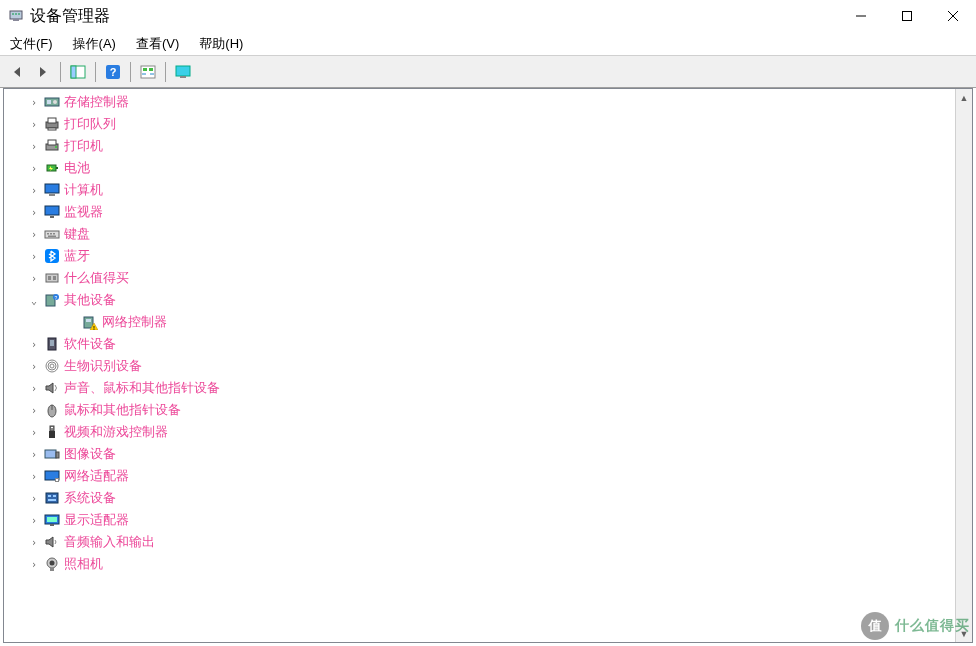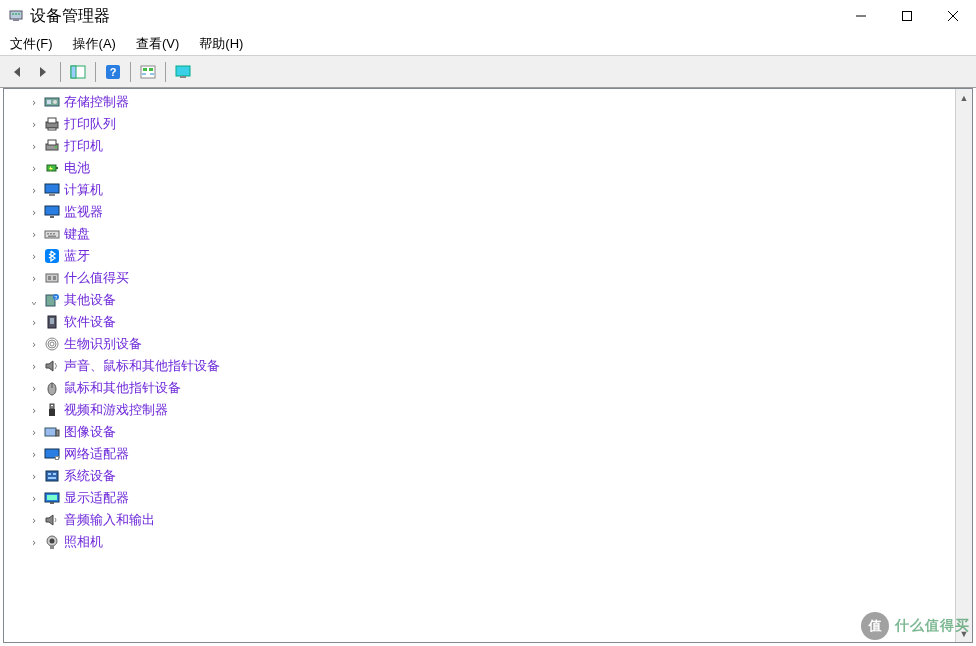--- a/index.html
+++ b/index.html
@@ -18,21 +18,21 @@
 .toolbar .tb-btn { width: 24px; height: 24px; display: flex; align-items: center; justify-content: center; cursor: default; border: 1px solid transparent; }
 .toolbar .sep { width: 1px; height: 20px; background: #a0a0a0; margin: 0 3px; }
 
 .content { position: absolute; top: 88px; left: 3px; right: 3px; bottom: 3px; border: 1px solid #828790; background: #fff; display: flex; }
 .tree { flex: 1; overflow-y: auto; padding: 2px 0; }
 .tree-row { display: flex; align-items: center; height: 22px; padding-left: 22px; cursor: default; white-space: nowrap; }
 .tree-row.child { padding-left: 60px; }
 .tree-row .expander { width: 16px; height: 16px; display: flex; align-items: center; justify-content: center; color: #666; font-size: 10px; margin-right: 2px; font-family: monospace; }
 .tree-row .expander.blank { visibility: hidden; }
 .tree-row .icon { width: 16px; height: 16px; margin-right: 4px; position: relative; }
-.tree-row .label { font-size: 13px; color: #6d28d9; }
+.tree-row .label { font-size: 13px; color: #ec4899; }
 
 .scrollbar { width: 17px; background: #f0f0f0; border-left: 1px solid #d0d0d0; position: relative; }
 .scrollbar .sb-arrow { height: 17px; display: flex; align-items: center; justify-content: center; color: #606060; font-size: 9px; cursor: default; }
 .scrollbar .sb-arrow.up { position: absolute; top: 0; width: 100%; }
 .scrollbar .sb-arrow.down { position: absolute; bottom: 0; width: 100%; }
 
 .watermark { position: absolute; right: 6px; bottom: 6px; display: flex; align-items: center; gap: 6px; opacity: 0.55; pointer-events: none; }
 .watermark .wm-circle { width: 28px; height: 28px; border-radius: 50%; background: #555; color: #fff; display: flex; align-items: center; justify-content: center; font-size: 13px; font-weight: bold; }
 .watermark .wm-text { font-size: 14px; color: #15803d; font-weight: 600; letter-spacing: 1px; }
 
@@ -226,20 +226,32 @@
         <span class="expander">⌄</span>
         <span class="icon">
           <svg width="16" height="16" viewBox="0 0 16 16">
             <rect x="2" y="3" width="9" height="11" fill="#7a9" stroke="#356"></rect>
             <circle cx="12" cy="5" r="3" fill="#2a7de1"></circle>
             <text x="12" y="8" font-size="5" fill="#fff" text-anchor="middle">?</text>
           </svg>
         </span>
         <span class="label">其他设备</span>
       </div>
+      <div class="tree-row child">
+        <span class="expander blank"></span>
+        <span class="icon">
+          <svg width="16" height="16" viewBox="0 0 16 16">
+            <rect x="2" y="3" width="9" height="11" fill="#7a9" stroke="#356"></rect>
+            <rect x="4" y="5" width="5" height="3" fill="#cde"></rect>
+            <path d="M12 9 L16 16 L8 16 Z" fill="#ffcf00" stroke="#b8860b" stroke-width="0.5"></path>
+            <text x="12" y="15.5" font-size="6" text-anchor="middle" fill="#000" font-weight="bold">!</text>
+          </svg>
+        </span>
+        <span class="label">网络控制器</span>
+      </div>
       <div class="tree-row">
         <span class="expander">›</span>
         <span class="icon">
           <svg width="16" height="16" viewBox="0 0 16 16">
             <rect x="4" y="2" width="8" height="12" fill="#556" stroke="#223"></rect>
             <rect x="6" y="4" width="4" height="6" fill="#9ab"></rect>
           </svg>
         </span>
         <span class="label">软件设备</span>
       </div>

